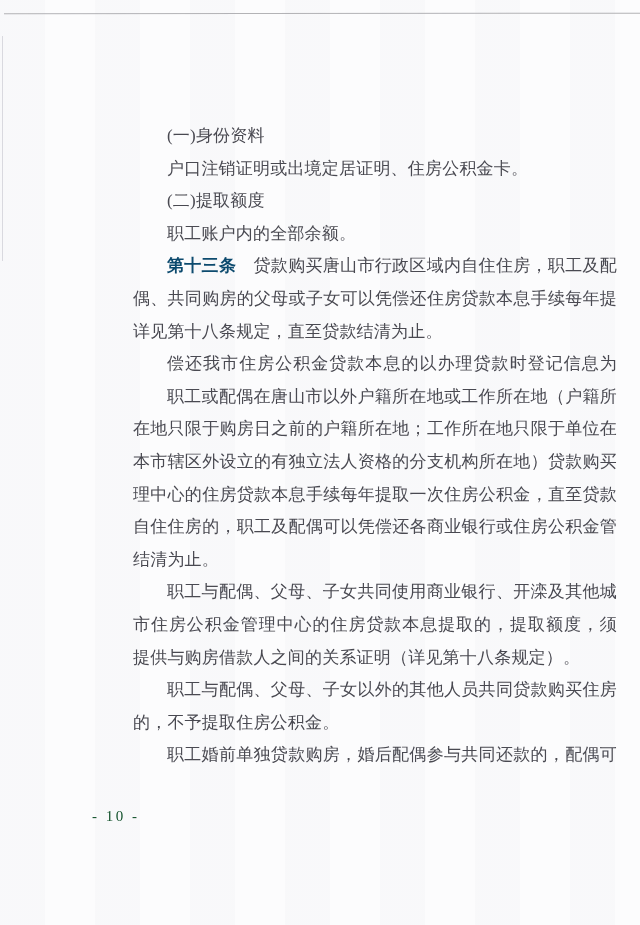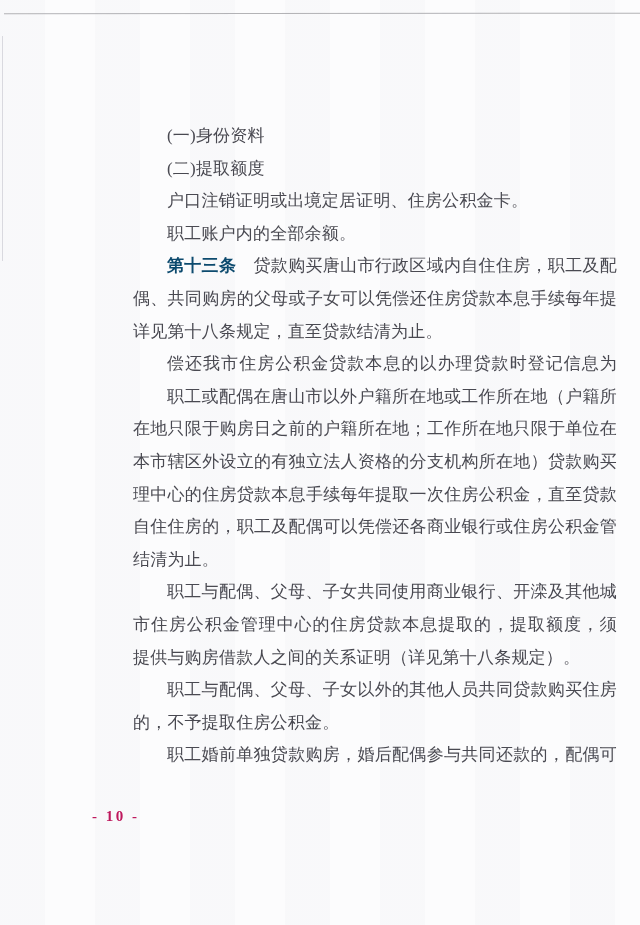--- a/index.html
+++ b/index.html
@@ -52,35 +52,34 @@
     text-align: justify;
     text-align-last: justify;
     text-justify: inter-character;
   }
   .line b { font-weight: 700; color: #0c4a6e; }
   .page-number {
     position: absolute;
     left: 92px; top: 808px;
     font-size: 15px;
     letter-spacing: 2.5px;
-    color: #be185d;
-    font-weight: bold;
+    color: #14532d;
   }
 </style>
 </head>
 <body>
 
 <div class="page">
   <div class="streaks"></div>
   <div class="scan-top"></div>
   <div class="scan-left"></div>
   <div class="text-block" id="text-block">
       <div class="line indent">(一)身份资料</div>
+      <div class="line indent">户口注销证明或出境定居证明、住房公积金卡。</div>
       <div class="line indent">(二)提取额度</div>
-      <div class="line indent">户口注销证明或出境定居证明、住房公积金卡。</div>
       <div class="line indent">职工账户内的全部余额。</div>
       <div class="line indent full"><b>第十三条</b><span>　贷款购买唐山市行政区域内自住住房，职工及配</span></div>
       <div class="line full">偶、共同购房的父母或子女可以凭偿还住房贷款本息手续每年提</div>
       <div class="line">详见第十八条规定，直至贷款结清为止。</div>
       <div class="line indent full">偿还我市住房公积金贷款本息的以办理贷款时登记信息为</div>
       <div class="line indent full">职工或配偶在唐山市以外户籍所在地或工作所在地（户籍所</div>
       <div class="line full">在地只限于购房日之前的户籍所在地；工作所在地只限于单位在</div>
       <div class="line full">本市辖区外设立的有独立法人资格的分支机构所在地）贷款购买</div>
       <div class="line full">理中心的住房贷款本息手续每年提取一次住房公积金，直至贷款</div>
       <div class="line full">自住住房的，职工及配偶可以凭偿还各商业银行或住房公积金管</div>

